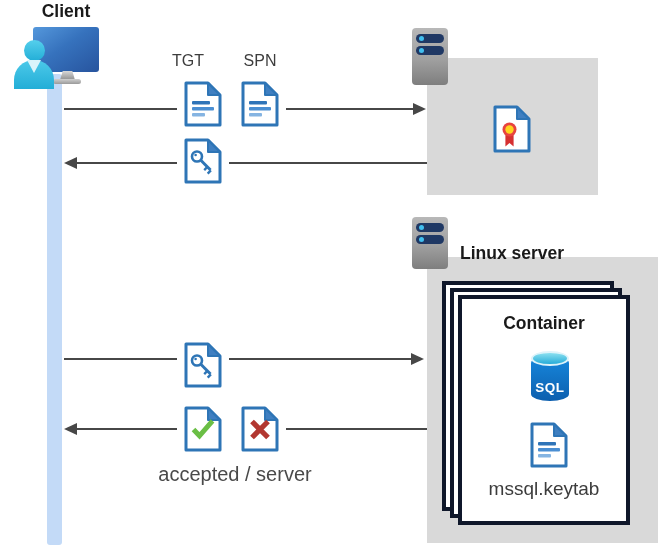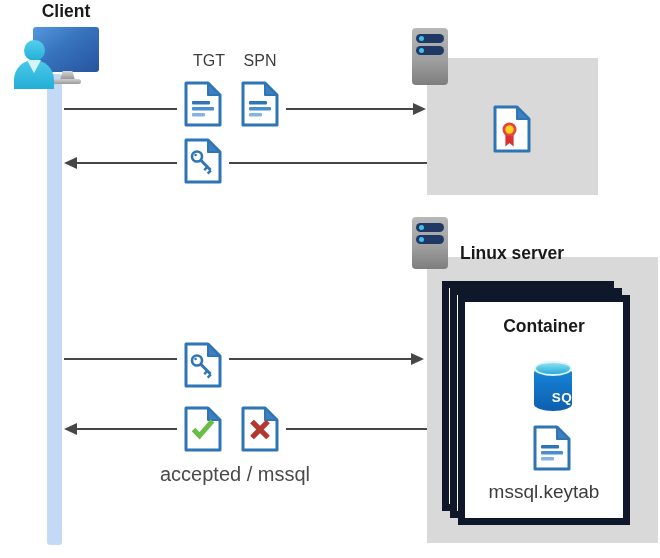--- a/index.html
+++ b/index.html
@@ -47,21 +47,21 @@
 
   
   .server-icon{position:absolute;width:36px;border-radius:4px;
                background:linear-gradient(180deg,#b8b8b8 0%,#a0a0a0 55%,#7e7e7e 100%);}
   .server-bar{position:absolute;left:4px;width:28px;height:9px;background:#1f3864;border-radius:4.5px;}
   .server-bar.bar1{top:6px;}
   .server-bar.bar2{top:18px;}
   .server-dot{position:absolute;left:3px;top:2px;width:5px;height:5px;border-radius:50%;background:#41bfef;}
 
   
-  .page{position:absolute;width:172px;height:230px;background:#fff;border:7px solid #0f172a;box-sizing:border-box;}
+  .page{position:absolute;width:172px;height:230px;background:#fff;border:4px solid #0f172a;box-sizing:border-box;}
   .container-label{position:absolute;top:14px;left:0;width:100%;text-align:center;
                    font-weight:bold;font-size:17.5px;color:#1a1a1a;}
   .keytab-label{position:absolute;top:179px;left:0;width:100%;text-align:center;
                 font-size:19px;color:#3c3c3c;}
 
   
   .sql-icon{position:absolute;width:38px;height:50px;}
   .sql-body{position:absolute;left:0;top:5px;width:38px;height:45px;
             background:linear-gradient(180deg,#1788dd 0%,#0d5fae 100%);
             border-radius:19px / 7px;}
@@ -112,21 +112,21 @@
     <div class="server-bar bar2">
       <div class="server-dot"></div>
       </div>
   </div>
   <div class="abs actor-label" style="left:460px;top:224px;width:180px;margin-top:19px;">Linux server</div>
 
   <div class="page" style="left:442px;top:281px;"></div>
   <div class="page" style="left:450px;top:288px;"></div>
   <div class="page" style="left:458px;top:295px;">
     <div class="container-label">Container</div>
-    <div class="sql-icon" style="left:69px;top:59px;padding-left:27px;">
+    <div class="sql-icon" style="left:69px;top:52px;">
       <div class="sql-body"></div>
       <div class="sql-top"></div>
       <div class="sql-label">SQL</div>
     </div>
     <svg class="abs" style="left:67px;top:122px;" width="40" height="48" viewBox="0 0 40 48">
       <path d="M3 3 H25 L37 15 V45 H3 Z" fill="#fff" stroke="#2e75b6" stroke-width="3" stroke-linejoin="round"></path>
       <path d="M25 3 L37 15 H25 Z" fill="#3f7fc1" stroke="#2e75b6" stroke-width="2" stroke-linejoin="round"></path>
       <rect x="9" y="21" width="18" height="3.6" rx="1" fill="#2f74b8"></rect>
       <rect x="9" y="27" width="22" height="3.6" rx="1" fill="#4a8ed2"></rect>
       <rect x="9" y="33" width="13" height="3.6" rx="1" fill="#85b4e2"></rect>
@@ -139,21 +139,21 @@
 
   <div class="h-line" style="left:76px;top:162px;width:351px;"></div>
   <div class="arr-left" style="left:64px;top:157px;"></div>
 
   <div class="h-line" style="left:64px;top:358px;width:348px;"></div>
   <div class="arr-right" style="left:411px;top:353px;"></div>
 
   <div class="h-line" style="left:76px;top:428px;width:351px;"></div>
   <div class="arr-left" style="left:64px;top:423px;"></div>
 
-  <div class="abs msg-label" style="left:189px;top:52px;width:40px;">TGT</div>
+  <div class="abs msg-label" style="left:168px;top:52px;width:40px;">TGT</div>
   <div class="abs msg-label" style="left:240px;top:52px;width:40px;">SPN</div>
 
   <div class="doc-pair" style="left:177px;top:80px;">
     <svg width="40" height="48" viewBox="0 0 40 48">
       <path d="M3 3 H25 L37 15 V45 H3 Z" fill="#fff" stroke="#2e75b6" stroke-width="3" stroke-linejoin="round"></path>
       <path d="M25 3 L37 15 H25 Z" fill="#3f7fc1" stroke="#2e75b6" stroke-width="2" stroke-linejoin="round"></path>
       <rect x="9" y="21" width="18" height="3.6" rx="1" fill="#2f74b8"></rect>
       <rect x="9" y="27" width="22" height="3.6" rx="1" fill="#4a8ed2"></rect>
       <rect x="9" y="33" width="13" height="3.6" rx="1" fill="#85b4e2"></rect>
     </svg>
@@ -196,15 +196,15 @@
       <path d="M25 3 L37 15 H25 Z" fill="#3f7fc1" stroke="#2e75b6" stroke-width="2" stroke-linejoin="round"></path>
       <path d="M10.5 24.5 L16.5 30.8 L29.5 15.8" fill="none" stroke="#6abe45" stroke-width="5"></path>
     </svg>
     <svg width="40" height="48" viewBox="0 0 40 48">
       <path d="M3 3 H25 L37 15 V45 H3 Z" fill="#fff" stroke="#2e75b6" stroke-width="3" stroke-linejoin="round"></path>
       <path d="M25 3 L37 15 H25 Z" fill="#3f7fc1" stroke="#2e75b6" stroke-width="2" stroke-linejoin="round"></path>
       <path d="M12 16.5 L28 32.5 M28 16.5 L12 32.5" stroke="#b23731" stroke-width="5.2" fill="none"></path>
     </svg>
   </div>
 
-  <div class="abs result-label" style="left:135px;top:463px;width:200px;">accepted / mssql</div>
+  <div class="abs result-label" style="left:135px;top:463px;width:200px;">accepted / server</div>
 
 </div>
 
 </body></html>

